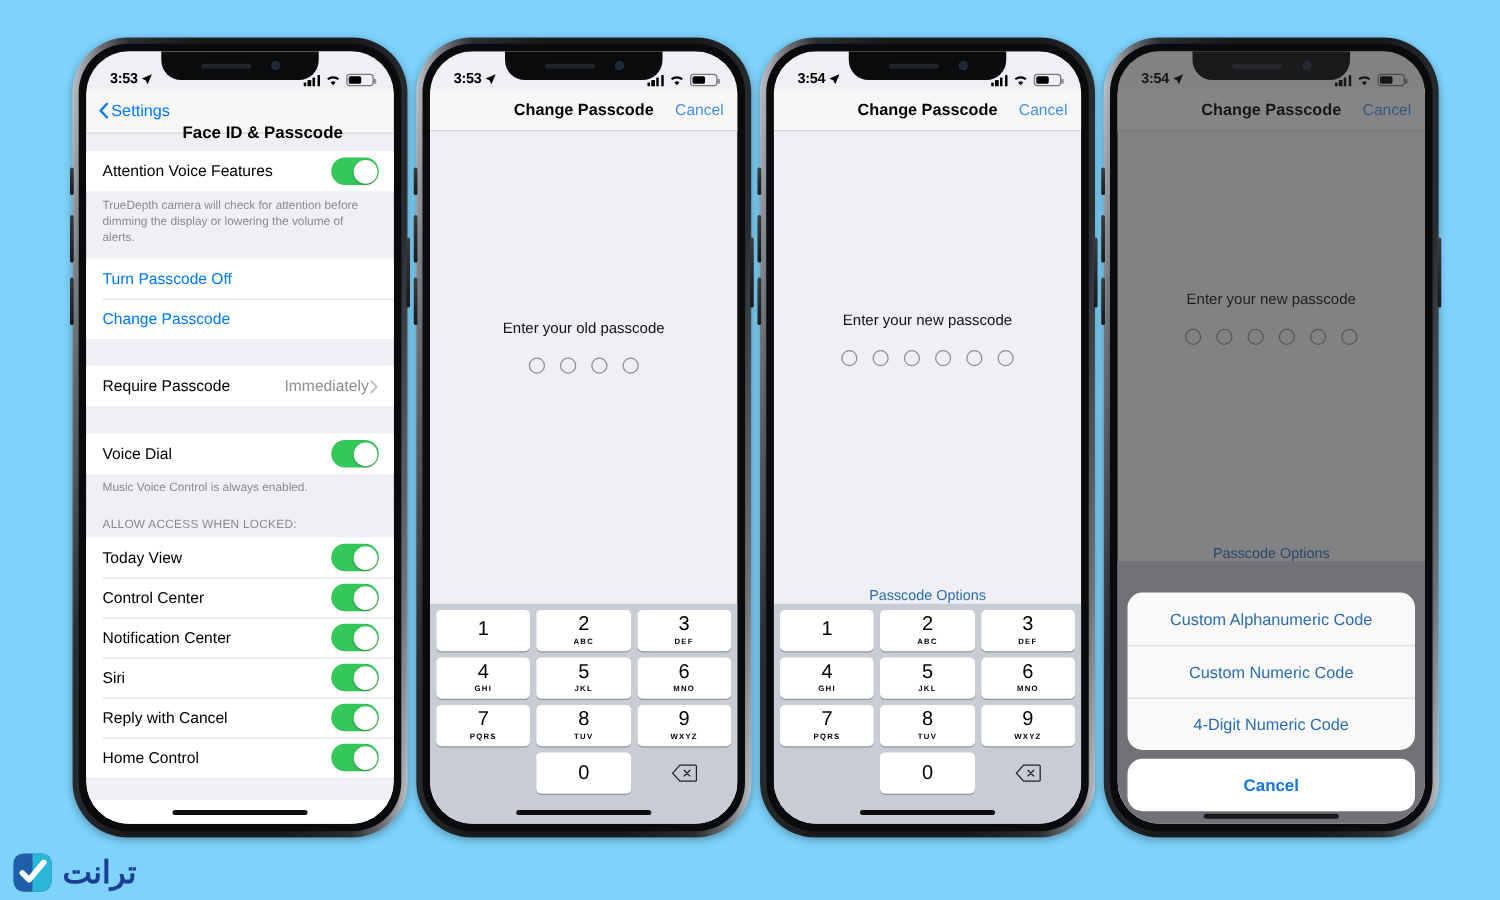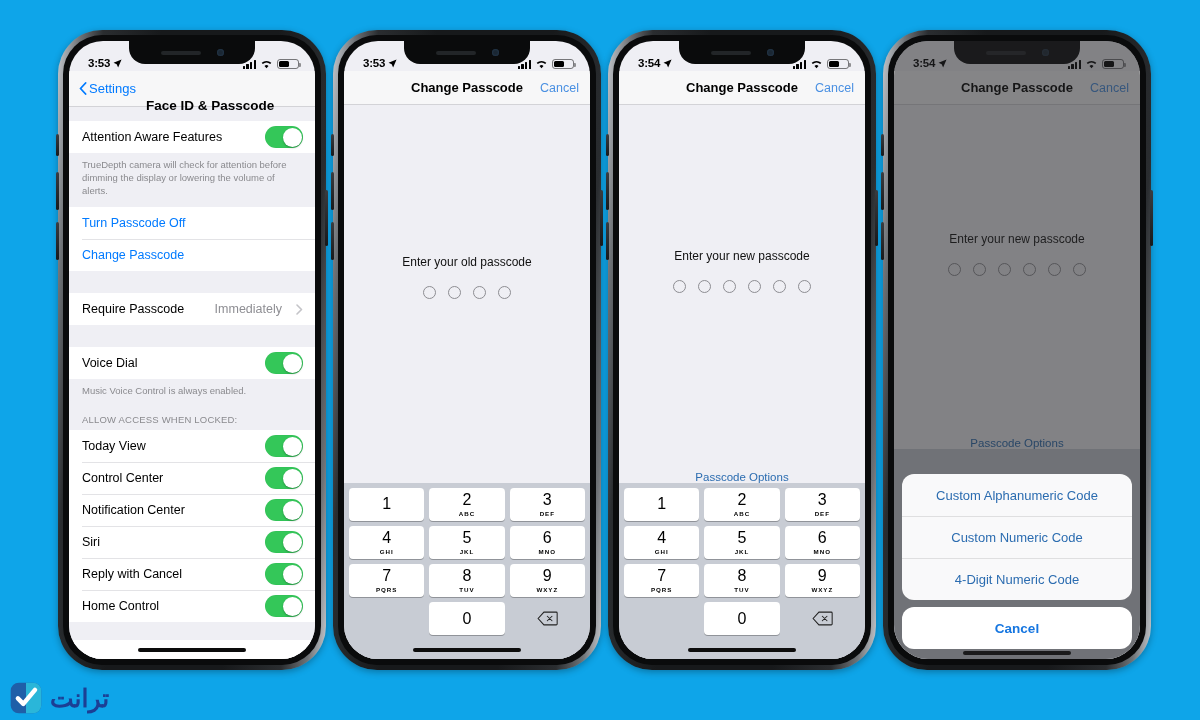--- a/index.html
+++ b/index.html
@@ -2,21 +2,21 @@
 <html><head>
 <meta charset="utf-8">
 <style>
   * { box-sizing: border-box; margin: 0; padding: 0; }
   html, body {
     width: 1200px; height: 720px;
     background: #ffffff;
     font-family: "Liberation Sans", sans-serif;
     overflow: hidden;
   }
-  .stage { position: relative; width: 1200px; height: 720px; background: #0ea5e9; }
+  .stage { position: relative; width: 1200px; height: 720px; background: #7dd3fc; }
 
   
   .phone { position: absolute; top: 30px; width: 268px; height: 640px; }
   .phone.p1 { left: 58px; }
   .phone.p2 { left: 333px; }
   .phone.p3 { left: 608px; }
   .phone.p4 { left: 883px; }
 
   .frame {
     position: absolute; inset: 0;
@@ -90,21 +90,21 @@
   .gap.s { height: 14px; }
   .row {
     height: 32px; display:flex; align-items:center; justify-content:space-between;
     padding: 0 12px 0 13px; background:#fff; position: relative;
   }
   .row + .row::before {
     content:""; position:absolute; left:13px; right:0; top:0; height:1px; background:#e3e3e6;
   }
   .row-label { font-size:12.5px; color:#000; }
   .row-label.blue { color:#007aff; }
-  .row-value { font-size:12.5px; color:#8e8e93; display:flex; align-items:center; gap:14px; }
+  .row-value { font-size:12.5px; color:#8e8e93; display:flex; align-items:center; gap:1px; }
   .chev-right { width:7px; height:11px; }
 
   .toggle {
     width:38px; height:22px; border-radius:11px; background:#34c759;
     position:relative; flex:0 0 auto; box-shadow: inset 0 0 0 .5px rgba(0,0,0,.04);
   }
   .toggle::after {
     content:""; position:absolute; top:1.5px; right:1.5px; width:19px; height:19px;
     border-radius:50%; background:#fff; box-shadow:0 1px 2px rgba(0,0,0,.28);
   }
@@ -223,21 +223,21 @@
               <span>Settings</span>
             </div>
             <div class="nav-title">Face ID &amp; Passcode</div>
           </div>
 
           <div class="list">
             <div class="gap s"></div>
 
             <div class="group">
               <div class="row">
-                <span class="row-label">Attention Aware Features</span>
+                <span class="row-label">Attention Voice Features</span>
                 <span class="toggle"></span>
               </div>
             </div>
             <div class="footnote">TrueDepth camera will check for attention before dimming the display or lowering the volume of alerts.</div>
 
             <div class="group">
               <div class="row">
                 <span class="row-label blue">Turn Passcode Off</span>
               </div>
               <div class="row">

